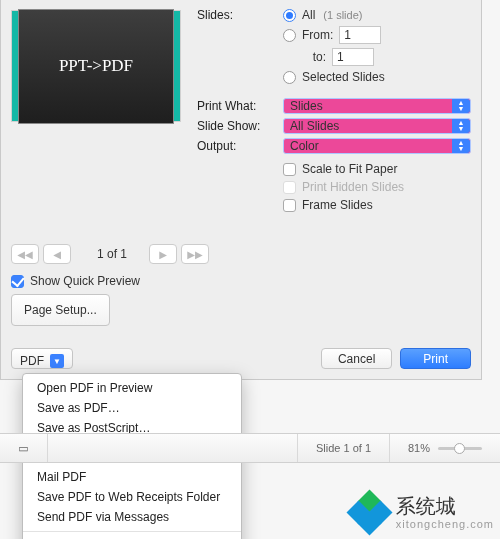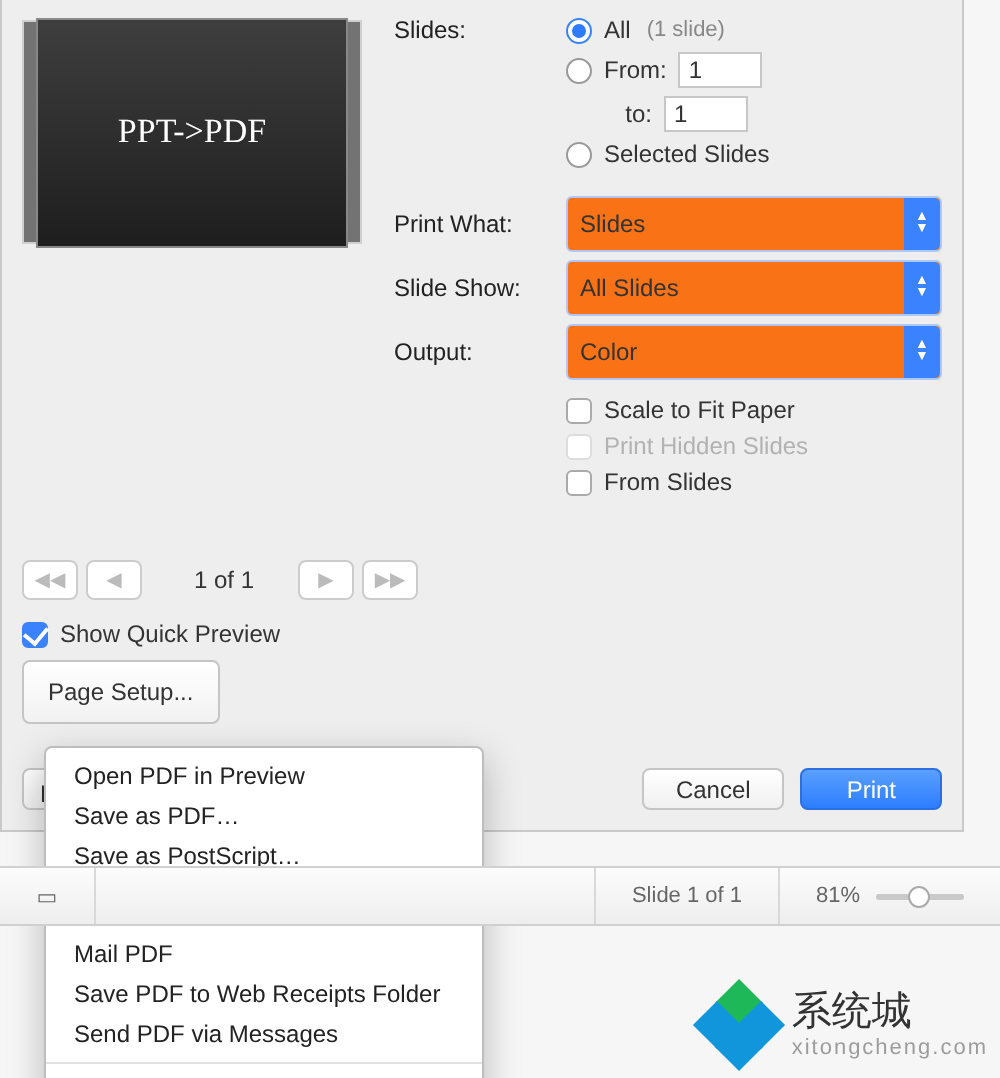--- a/index.html
+++ b/index.html
@@ -18,41 +18,41 @@
     background: #eeeeee;
     border: 1px solid #c9c9c9;
     border-top: none;
     padding: 8px 10px 10px 10px;
     width: 482px;
   }
   .top-row { display:flex; }
   .preview-col { width: 180px; padding-top: 2px; }
   .preview-frame {
     width: 170px; height: 112px;
-    background: #737373; border: 1px solid #d0d0d0;
+    background: #14b8a6; border: 1px solid #d0d0d0;
     display:flex; align-items:center; justify-content:center;
   }
   .slide-thumb {
     width: 156px; height: 115px;
     background: linear-gradient(#3e3e3e,#1e1e1e);
     border: 1px solid #888;
     display:flex; align-items:center; justify-content:center;
     color:#fff; font-family: Georgia, 'Times New Roman', serif;
     font-size:17px;
   }
   .opts-col { flex:1; padding-left: 6px; }
   .opt-row { display:flex; align-items:center; margin-bottom:4px; }
   .opt-lbl { width: 86px; padding-right:8px; color:#222; }
   .radio { width:13px;height:13px;border:1px solid #999;border-radius:50%;background:#fff;display:inline-flex;align-items:center;justify-content:center;margin-right:6px;}
   .radio.checked { border-color:#3b82f6;}
   .radio.checked::after{content:"";width:7px;height:7px;border-radius:50%;background:#2f7bff;}
   .hint { color:#888; margin-left:8px; font-size:11px;}
   .nbox { width:42px;height:18px;border:1px solid #c7c7c7;background:#fff;padding:1px 4px;margin-left:6px;}
   .select {
-    flex:1; height:28px; background:#f97316; border:1px solid #adc7ff;
+    flex:1; height:16px; background:#ec4899; border:1px solid #adc7ff;
     border-radius:3px; display:flex; align-items:center; padding:0 6px;
     position:relative; font-size:12px;
   }
   .select .arrows{
     position:absolute; right:0; top:0; bottom:0; width:18px;
     background:#3b82ff; border-radius:0 3px 3px 0;
     display:flex; flex-direction:column; align-items:center; justify-content:center;
     color:#fff; font-size:7px; line-height:6px;
   }
   .chk { width:13px;height:13px;border:1px solid #aaa;border-radius:3px;background:#fff;display:inline-block;margin-right:6px;vertical-align:middle;}
@@ -169,21 +169,21 @@
         <span>Scale to Fit Paper</span>
       </div>
       <div class="opt-row">
           <div class="opt-lbl"></div>
         <span class="chk" style="border-color:#ddd;"></span>
         <span class="muted">Print Hidden Slides</span>
       </div>
       <div class="opt-row">
           <div class="opt-lbl"></div>
         <span class="chk"></span>
-        <span>From Slides</span>
+        <span>Frame Slides</span>
       </div>
     </div>
   </div>
 
   <div class="pager-row">
     <div class="pgbtn">◀◀</div>
     <div class="pgbtn">◀</div>
     <div class="pgtxt">1 of 1</div>
     <div class="pgbtn">▶</div>
     <div class="pgbtn">▶▶</div>

